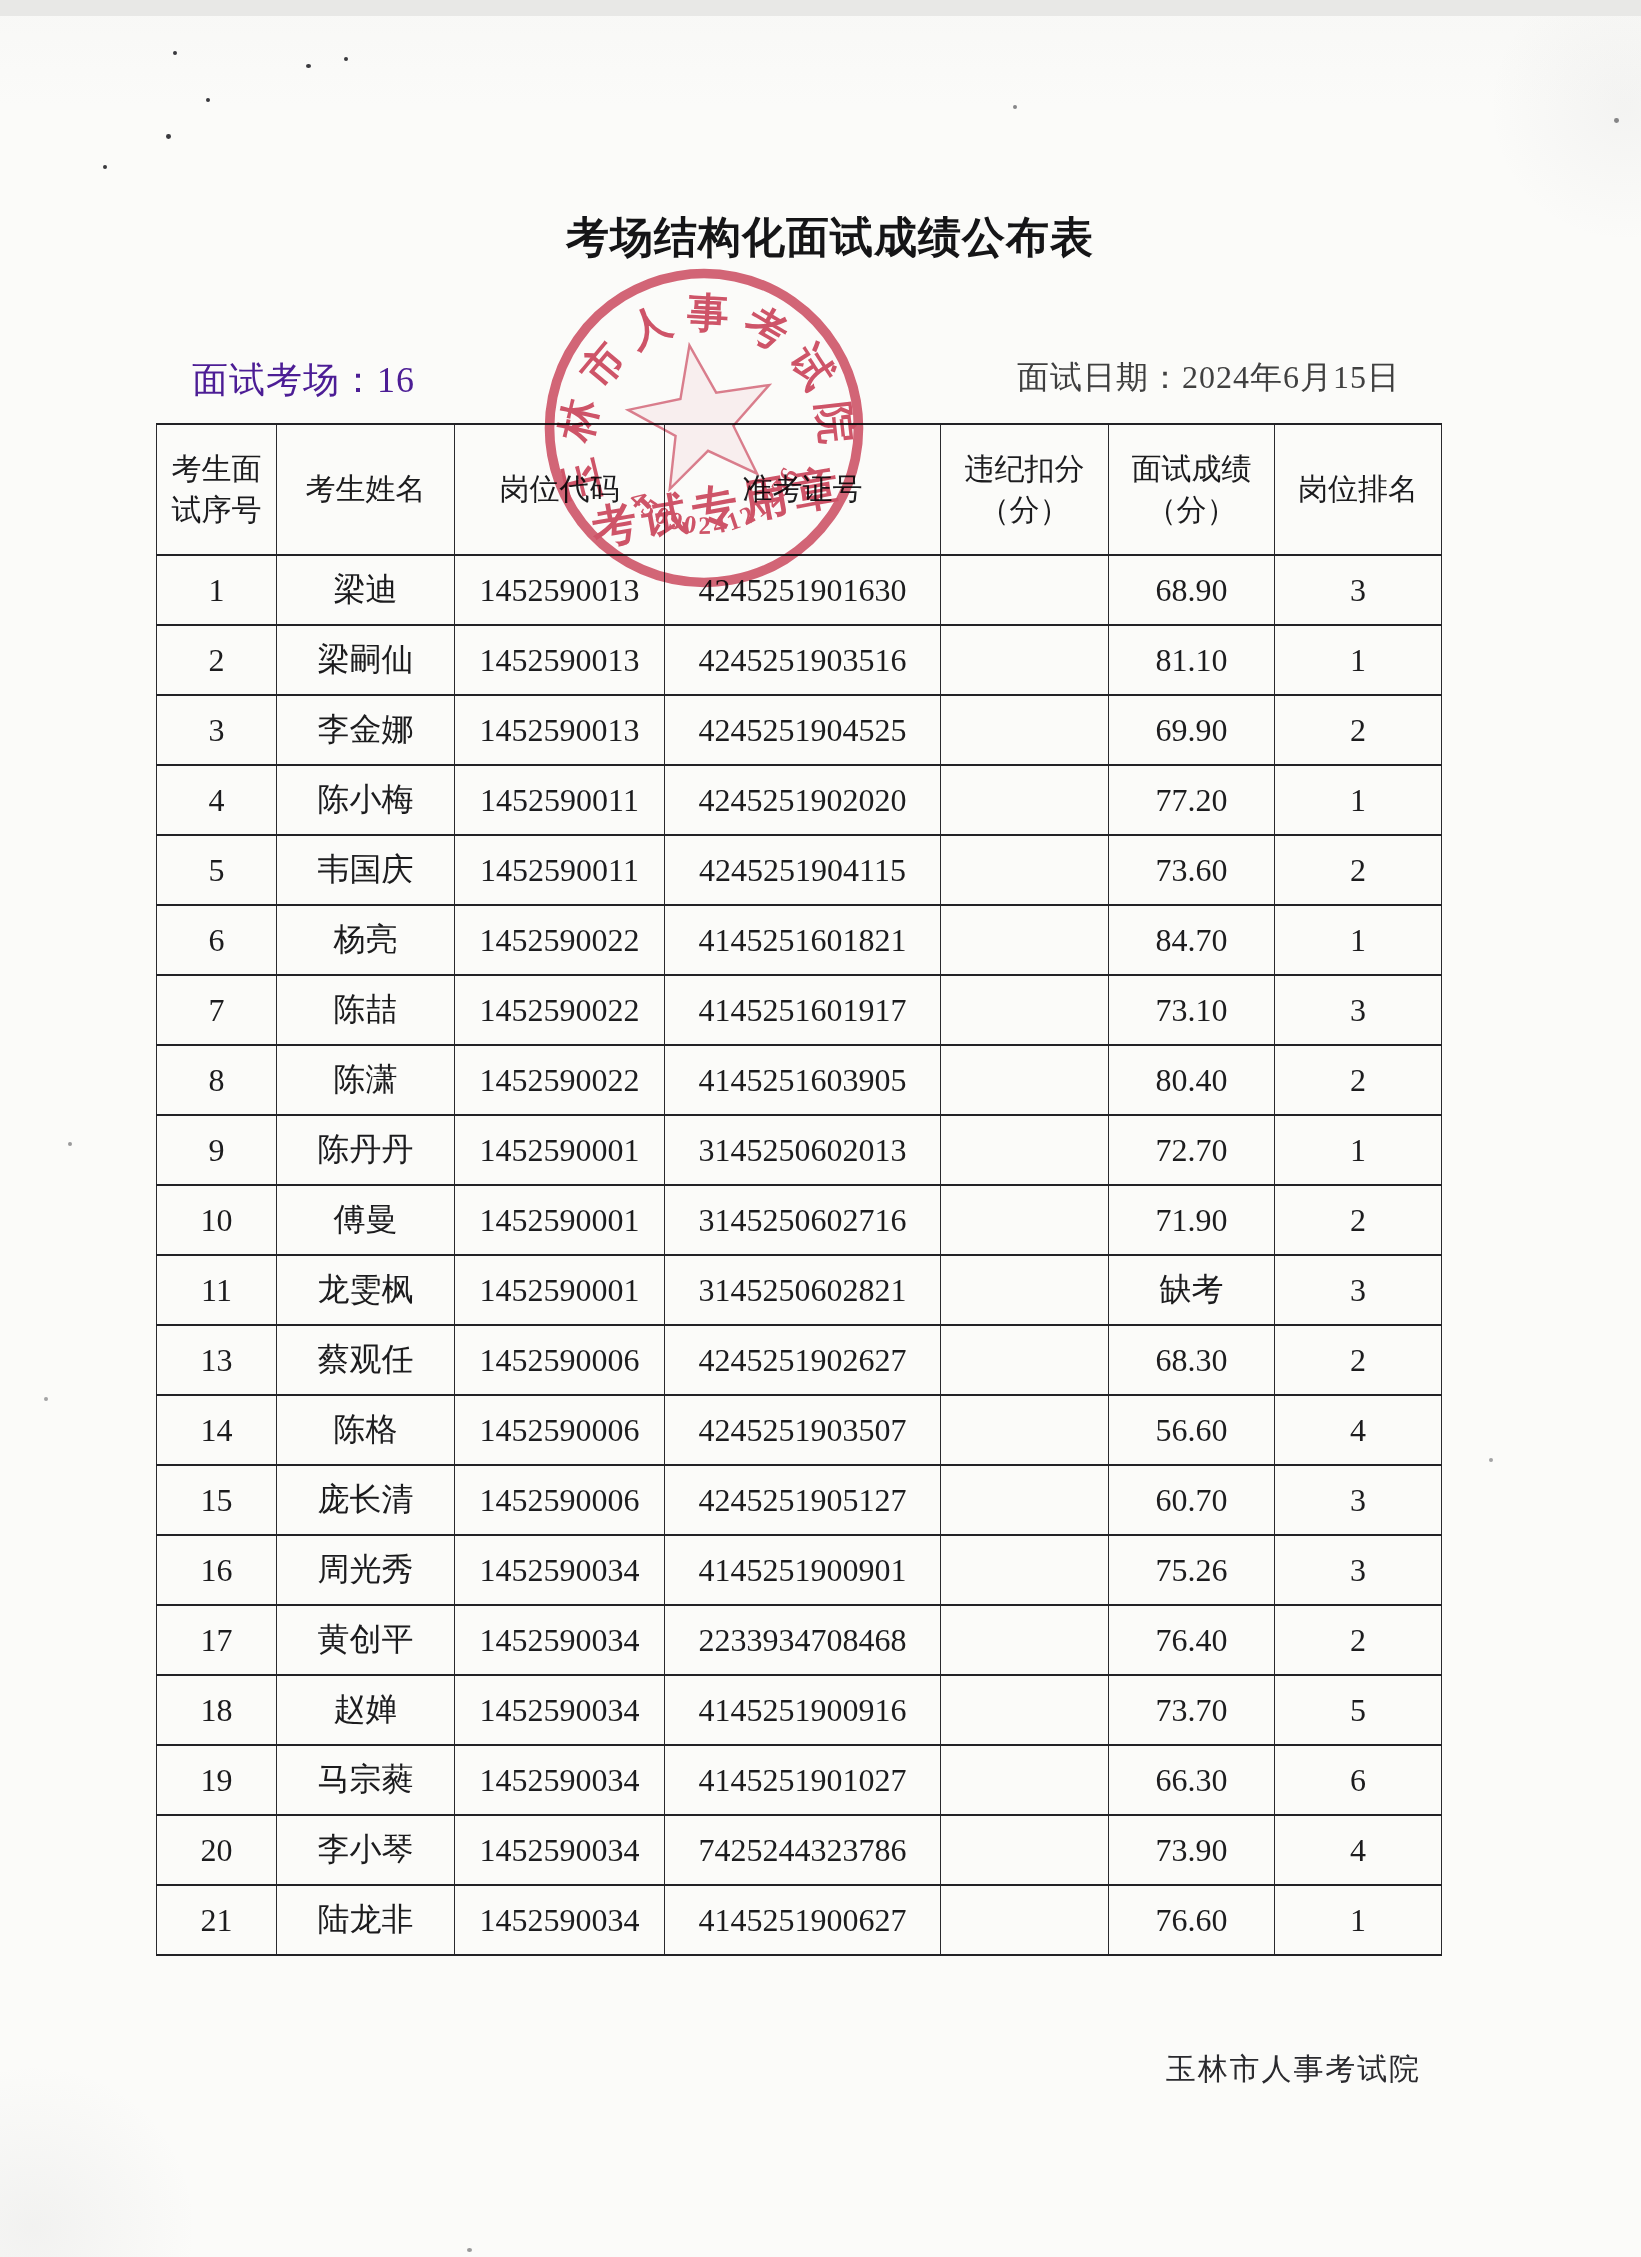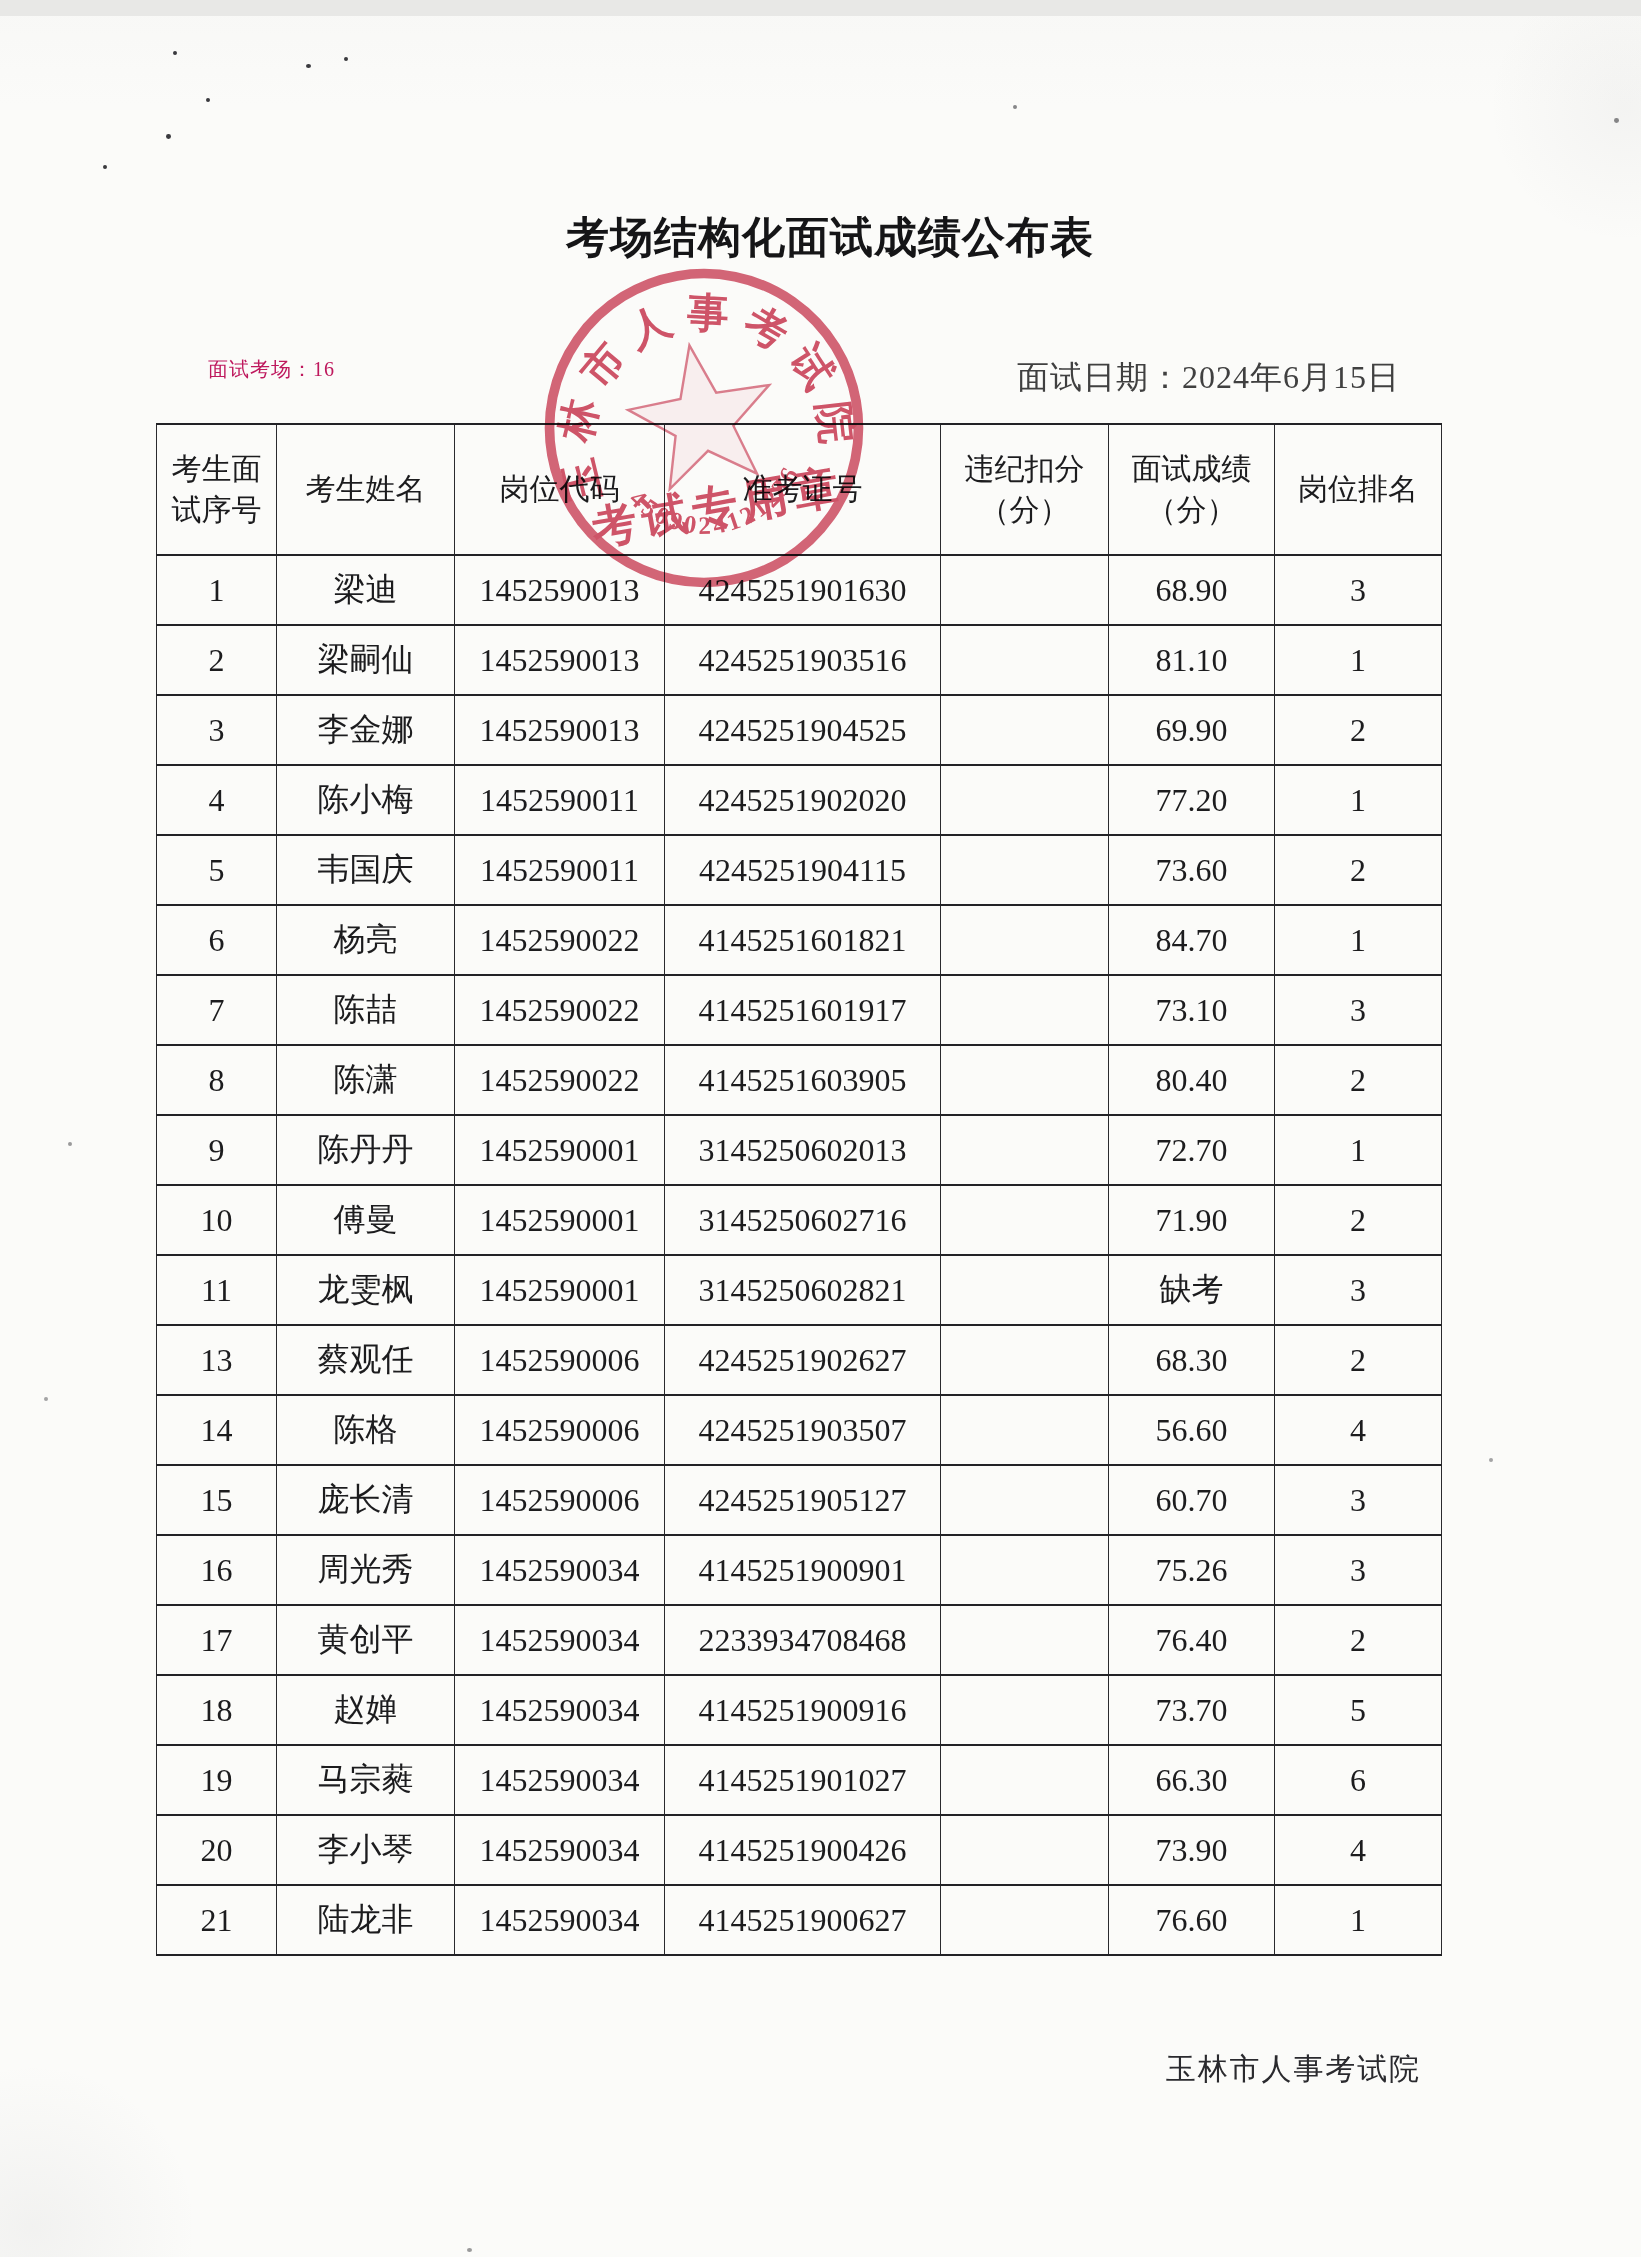--- a/index.html
+++ b/index.html
@@ -18,22 +18,22 @@
     background:
       radial-gradient(circle at 2% 98%, rgba(120,120,125,.07), transparent 6%),
       radial-gradient(circle at 99% 4%, rgba(120,120,125,.06), transparent 5%),
       linear-gradient(180deg, rgba(200,200,198,.05), rgba(255,255,255,0) 4%);
   }
   .doc-title{
     position:absolute;left:566px;top:193px;margin:0;
     font-size:43px;font-weight:700;letter-spacing:1px;color:#151517;
   }
   .meta-room{
-    position:absolute;left:208px;top:340px;
-    font-size:20px;letter-spacing:1px;color:#be185d;
+    position:absolute;left:192px;top:340px;
+    font-size:36px;letter-spacing:1px;color:#4c1d95;
   }
   .meta-date{
     position:absolute;left:1017px;top:340px;
     font-size:32px;letter-spacing:1px;color:#404040;text-align:right;
   }
   table.score-table{
     position:absolute;left:156px;top:407px;
     width:1285px;
     border-collapse:collapse;table-layout:fixed;
     font-size:32px;color:#1c1c1e;padding-left:24px;
@@ -259,21 +259,21 @@
           <td>1452590034</td>
           <td>4145251901027</td>
           <td></td>
           <td>66.30</td>
           <td>6</td>
         </tr>
         <tr>
           <td>20</td>
           <td>李小琴</td>
           <td>1452590034</td>
-          <td>4145251900426</td>
+          <td>7425244323786</td>
           <td></td>
           <td>73.90</td>
           <td>4</td>
         </tr>
         <tr>
           <td>21</td>
           <td>陆龙非</td>
           <td>1452590034</td>
           <td>4145251900627</td>
           <td></td>

